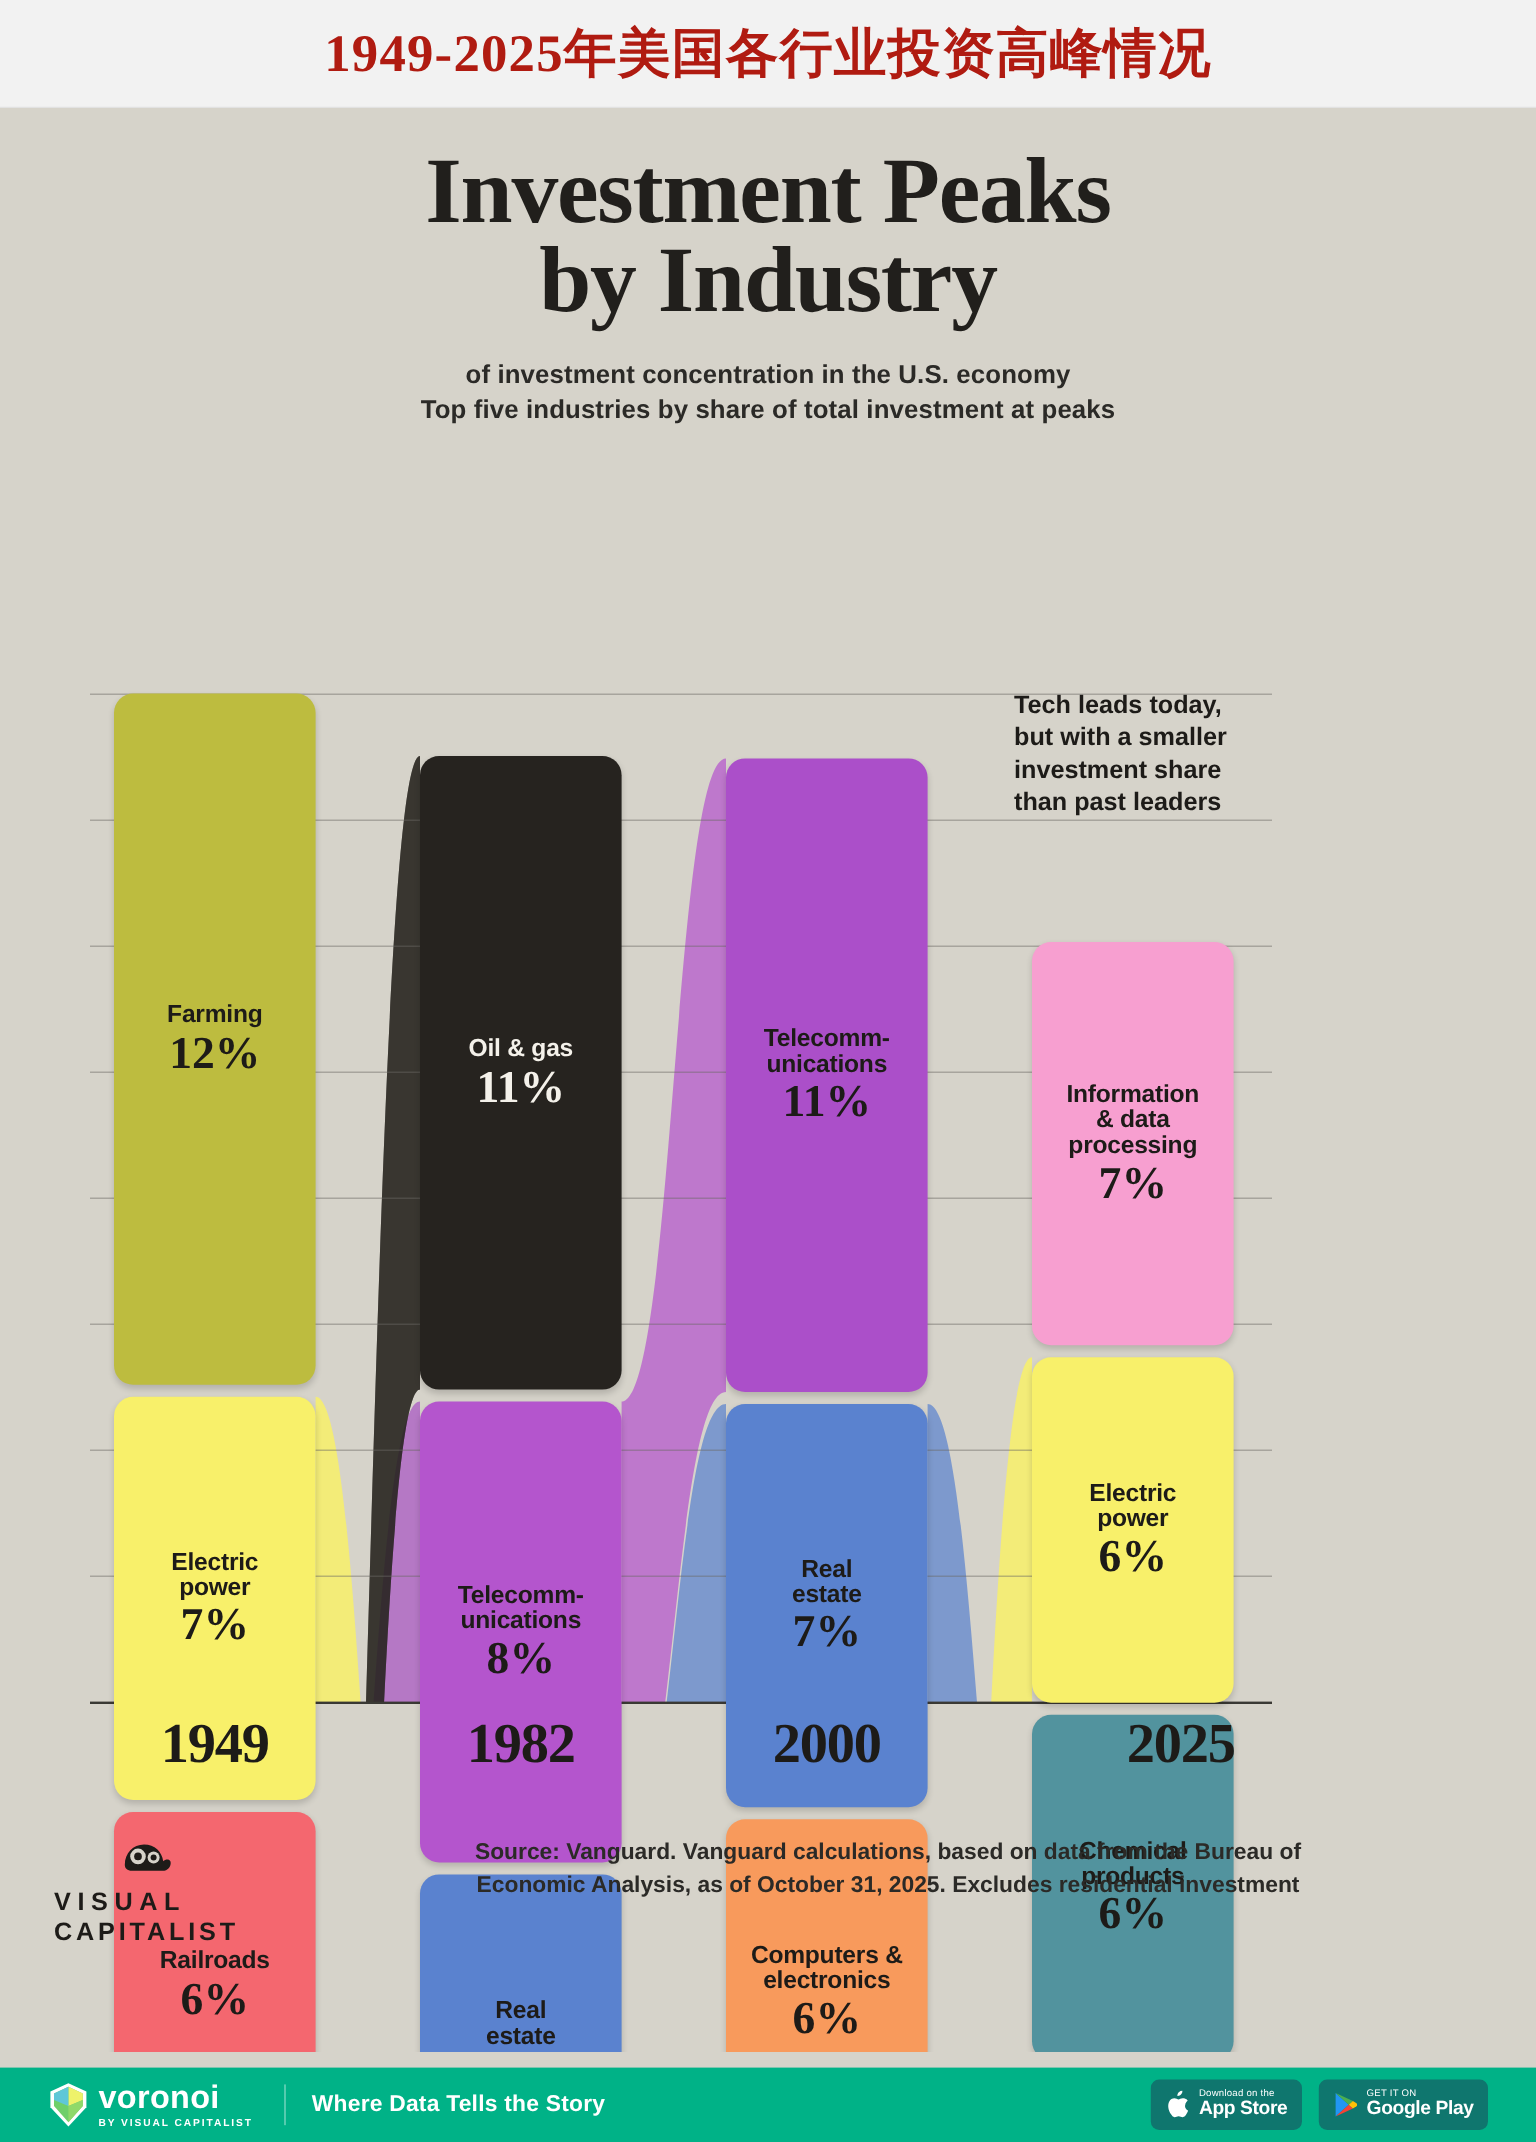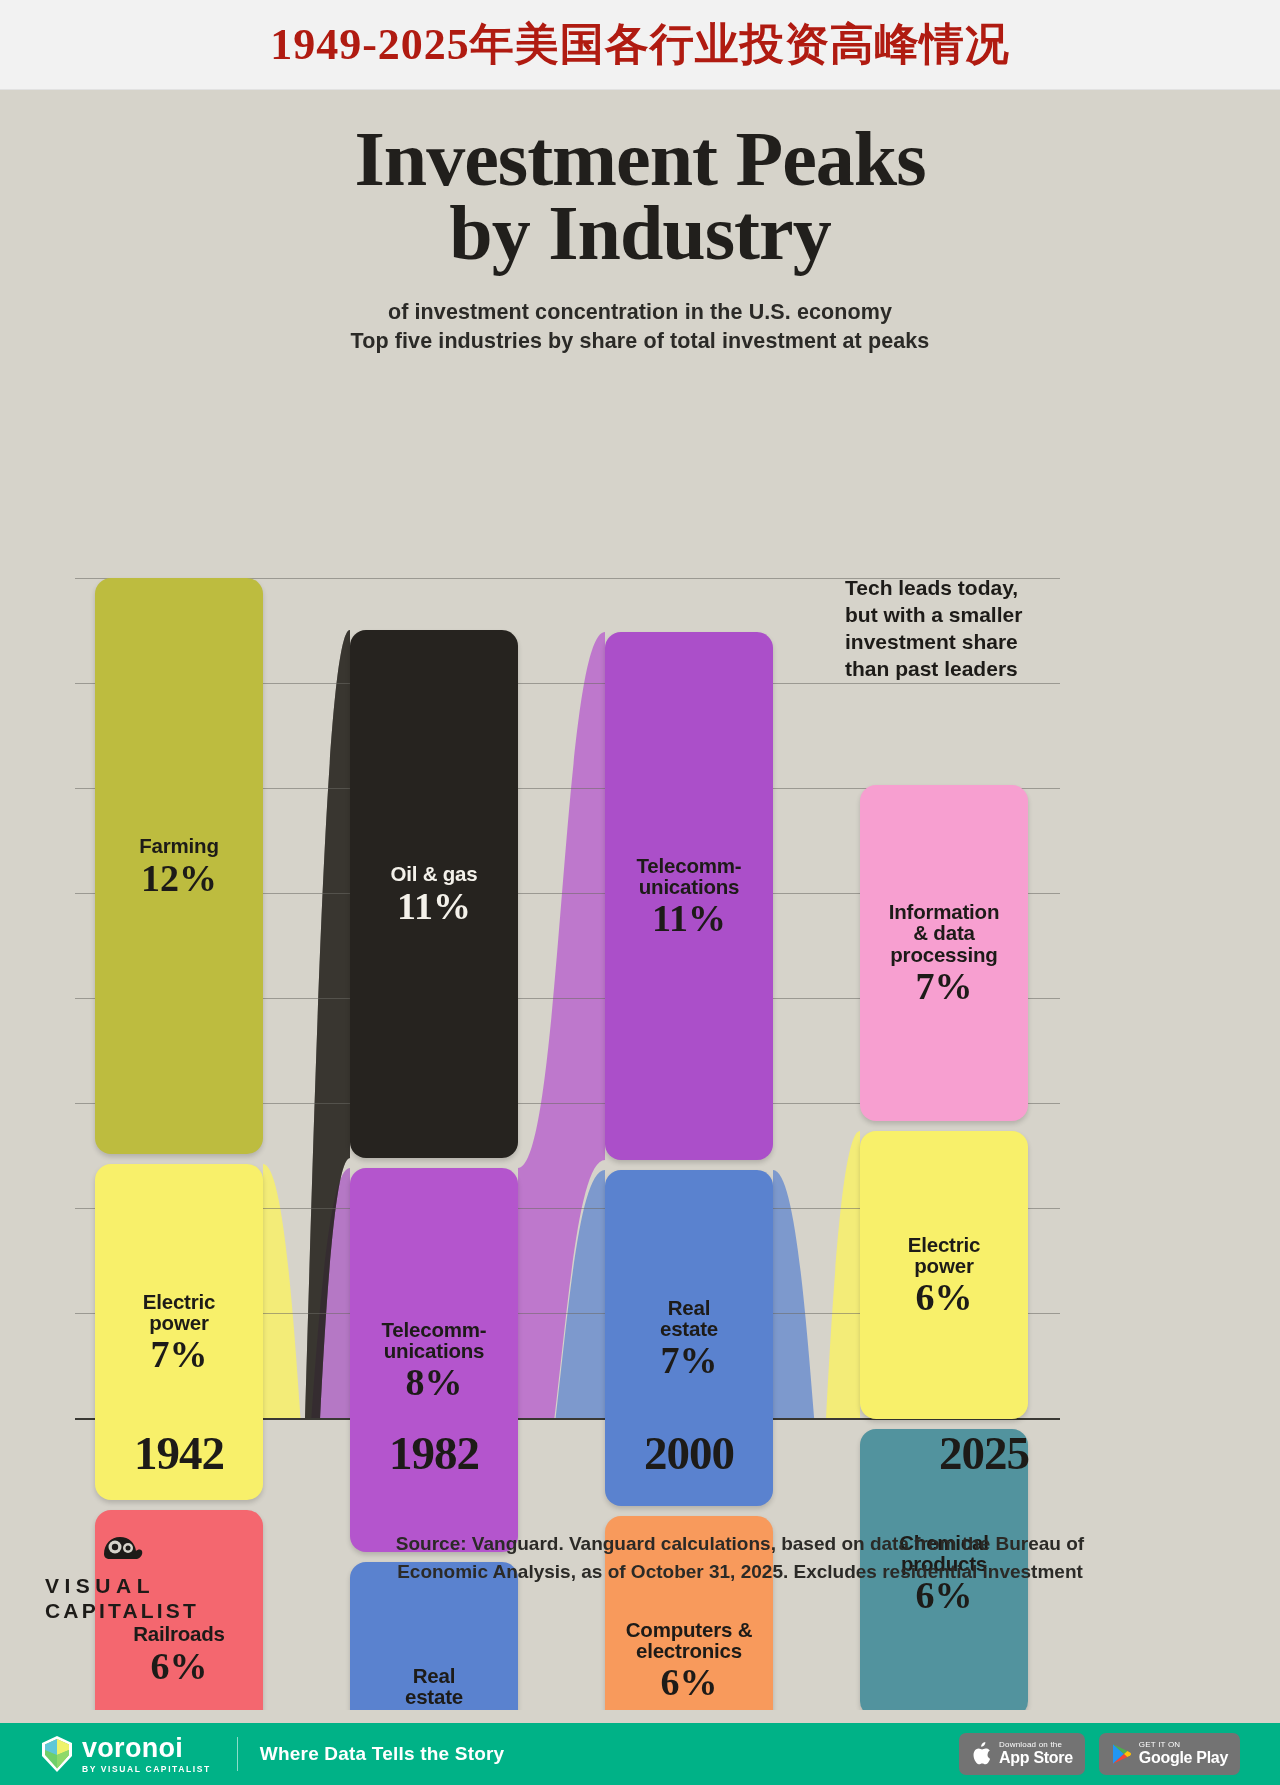--- a/index.html
+++ b/index.html
@@ -154,21 +154,21 @@
     letter-spacing:1.6px; margin-top:3px; line-height:1;
   }
   .vdivider{
     width:1px; height:34px; background:rgba(255,255,255,.55);
     margin:0 22px 0 26px;
   }
   .tagline{ font-size:19px; color:#ffffff; font-weight:600; letter-spacing:.2px; }
 
   .badges{ position:absolute; right:40px; display:flex; gap:14px; align-items:center; }
   .badge{
-    background:#737373; border-radius:7px;
+    background:#0f766e; border-radius:7px;
     height:42px; padding:0 12px;
     display:flex; align-items:center; gap:8px;
   }
   .badge .bt{ line-height:1.05; }
   .badge .bt .b1{ font-size:8px; color:#fff; letter-spacing:.2px; }
   .badge .bt .b2{ font-size:16px; color:#fff; font-weight:700; letter-spacing:-.3px; }
 </style>
 </head>
 <body>
 
@@ -238,21 +238,21 @@
           </div>
           <div class="node" style="left: 0px; top: 604px; width: 168px; height: 336px; background: rgb(248, 240, 106);">
             <div class="nlabel">Electric<br>power</div>
             <div class="nval">7%</div>
           </div>
           <div class="node" style="left: 0px; top: 950px; width: 168px; height: 288px; background: rgb(244, 103, 111);">
             <div class="nlabel">Railroads</div>
             <div class="nval">6%</div>
           </div>
         </div>
-        <div class="year" style="left: 20px;">1942</div>
+        <div class="year" style="left: 20px;">1949</div>
         <div class="col" style="left: 275px;">
           <div class="node dark" style="left: 0px; top: 70px; width: 168px; height: 528px; background: rgb(38, 35, 31);">
             <div class="nlabel">Oil &amp; gas</div>
             <div class="nval">11%</div>
           </div>
           <div class="node" style="left: 0px; top: 608px; width: 168px; height: 384px; background: rgb(180, 85, 205);">
             <div class="nlabel">Telecomm-<br>unications</div>
             <div class="nval">8%</div>
           </div>
           <div class="node" style="left: 0px; top: 1002px; width: 168px; height: 288px; background: rgb(90, 130, 207);">

